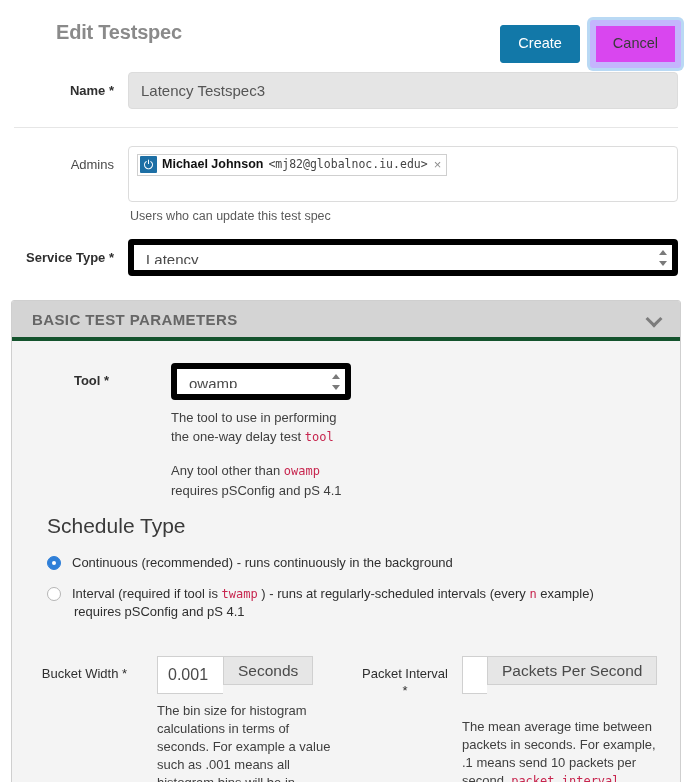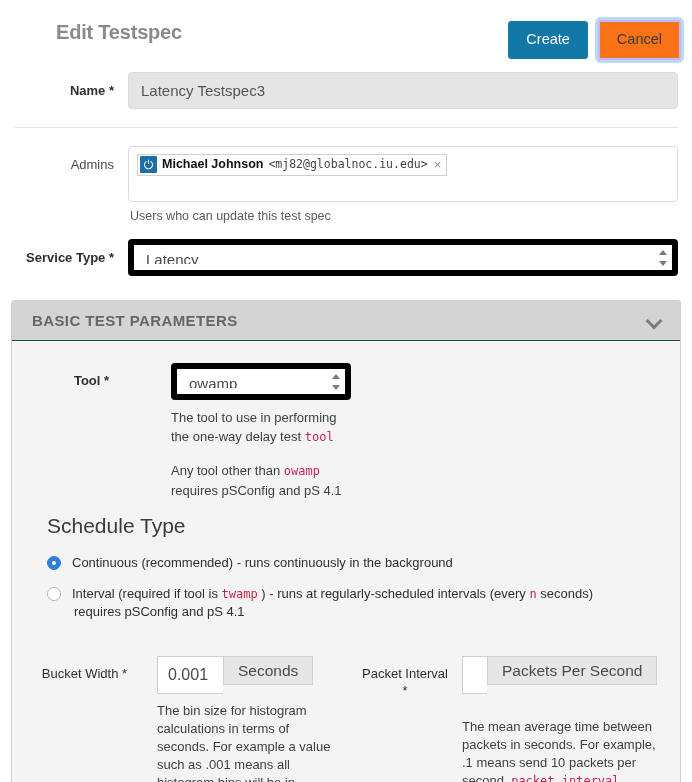--- a/index.html
+++ b/index.html
@@ -43,23 +43,23 @@
     border-radius: 3px;
     cursor: pointer;
     border: 1px solid transparent;
   }
   .btn-create {
     background: #1278a8;
     color: #ffffff;
     border-color: #1278a8;
   }
   .btn-cancel {
-    background: #f97316;
+    background: #d946ef;
     color: #3a3a3a;
-    border: 2px solid #c4b5fd;
+    border: 6px solid #c4b5fd;
     box-shadow: 0 0 0 3px #b9d9f4;
     border-radius: 3px;
   }
 
   
   .divider {
     height: 1px;
     background: #e6e6e6;
     margin: 0 14px;
   }
@@ -182,21 +182,21 @@
   
   .panel {
     margin: 0 11px;
     border: 1px solid #cfcfcf;
     border-radius: 3px;
     background: #f4f4f4;
     overflow: hidden;
   }
   .panel-head {
     background: #d4d4d4;
-    border-bottom: 1px solid #14532d;
+    border-bottom: 4px solid #14532d;
     height: 40px;
     display: flex;
     align-items: center;
     padding: 0 18px 0 20px;
     justify-content: space-between;
   }
   .panel-title {
     font-size: 15px;
     font-weight: bold;
     color: #666666;
@@ -435,21 +435,21 @@
           <span class="radio-txt">Continuous (recommended) - runs continuously in the background</span>
         </div>
 
         <div class="radio-line">
           <span class="radio"></span>
           <span class="radio-txt">
             <span>Interval (required if tool is</span>
             <span class="code">twamp</span>
             <span>) - runs at regularly-scheduled intervals (every</span>
             <span class="code">n</span>
-            <span>seconds)</span>
+            <span>example)</span>
             <span class="radio-sub" style="padding-left:2px;">requires pSConfig and pS 4.1</span>
           </span>
         </div>
       </div>
 
       <div class="two-col">
 
         <div class="col col-a">
           <div class="mini-lbl">Bucket Width *</div>
           <div>

